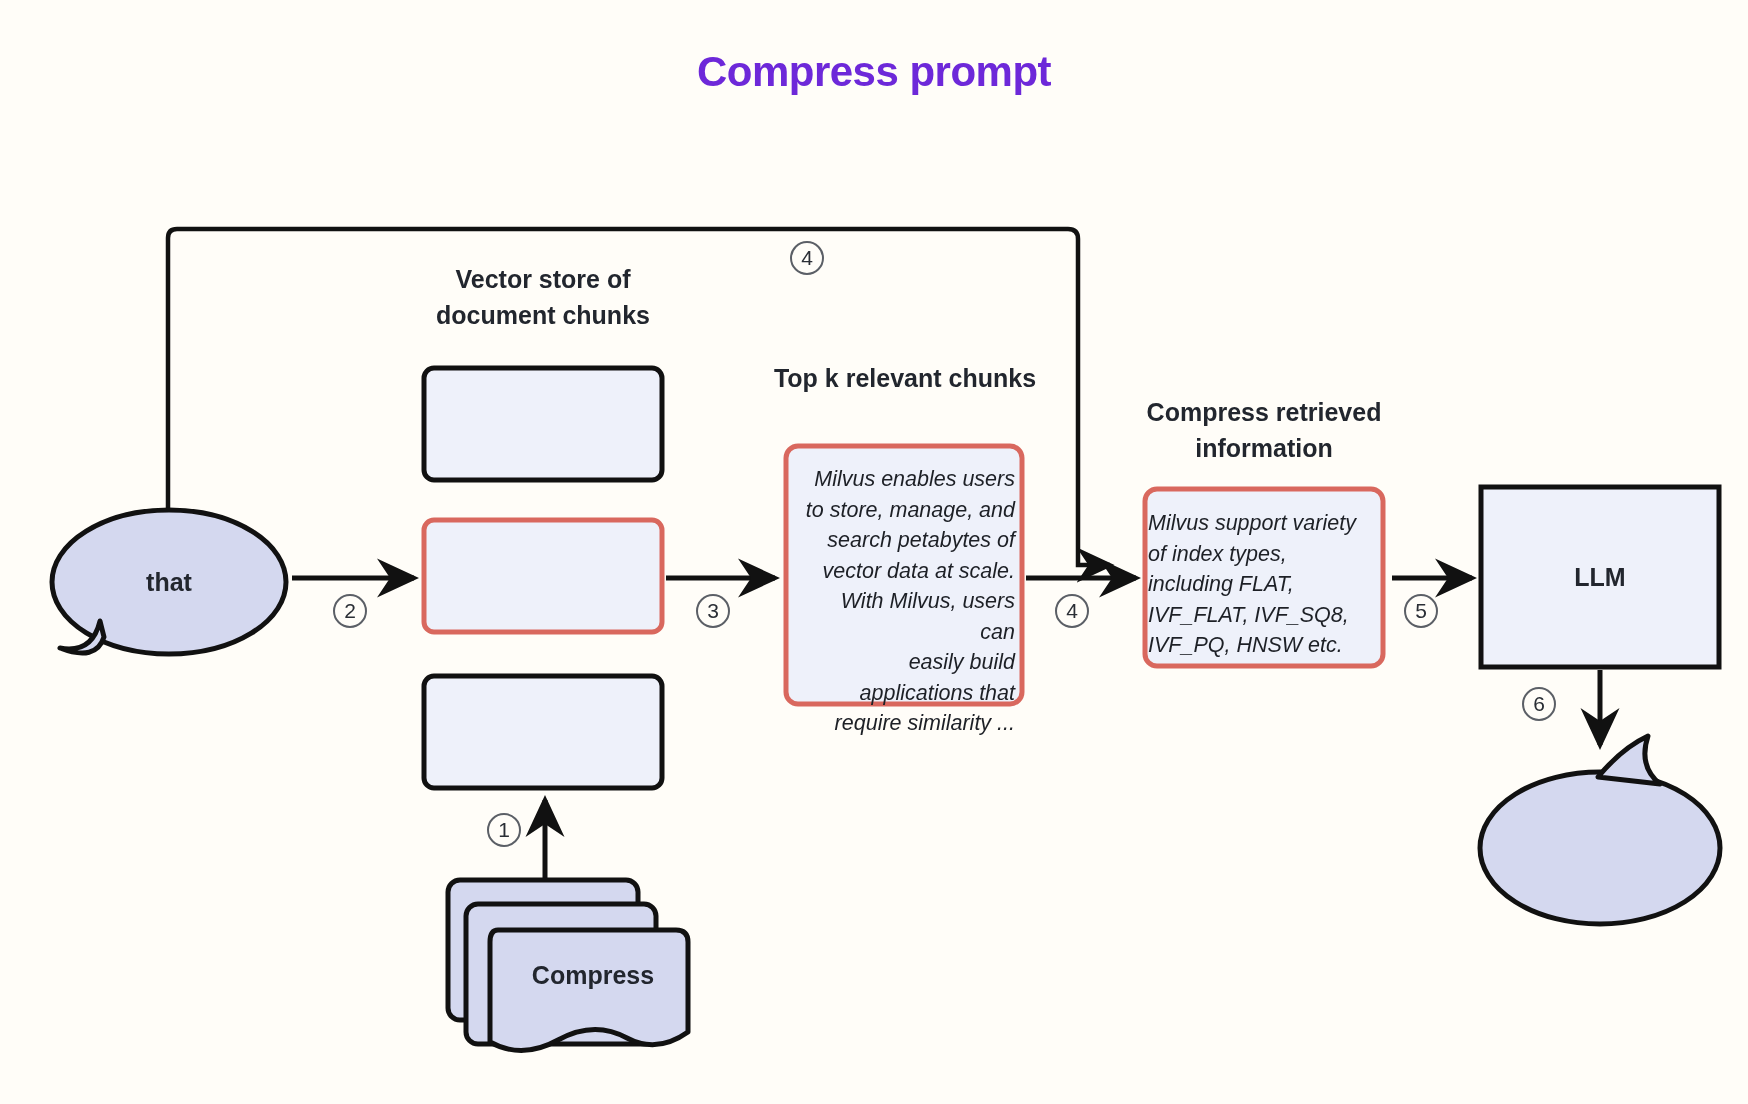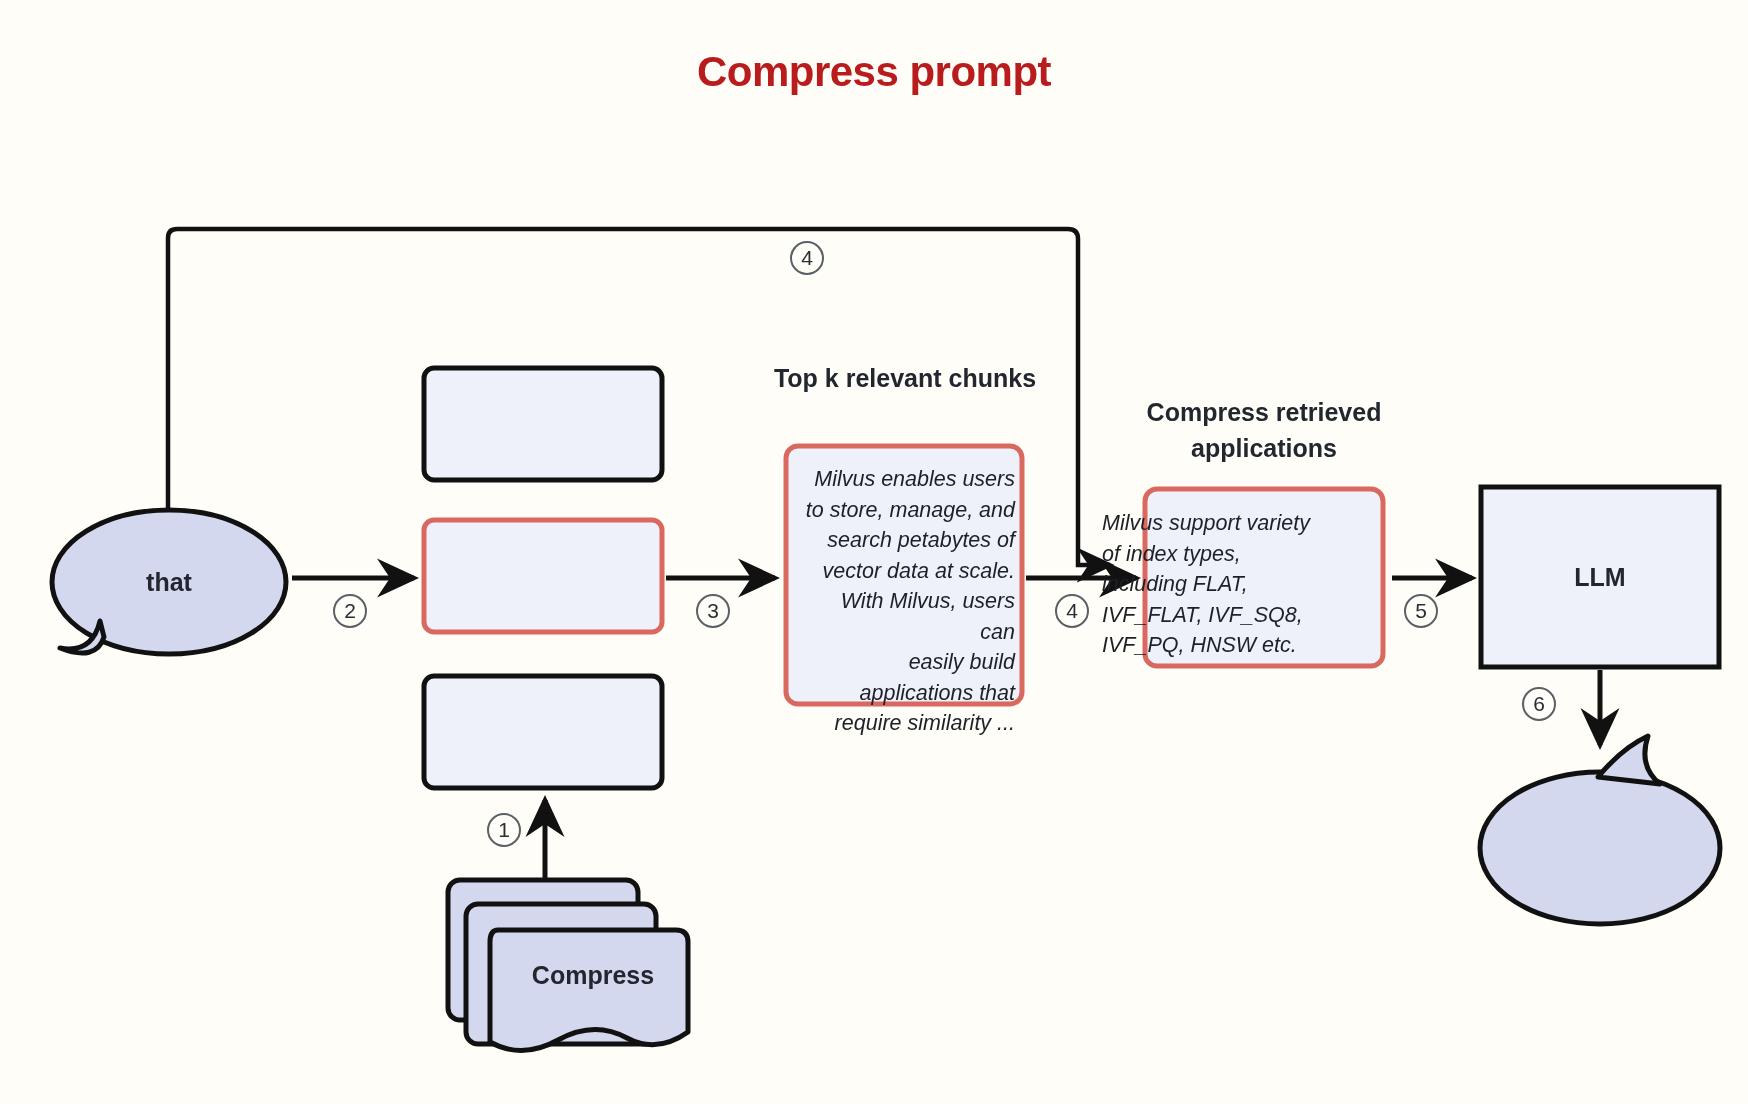--- a/index.html
+++ b/index.html
@@ -32,21 +32,21 @@
     pointer-events: none;
   }
   .title {
     position: absolute;
     left: 0;
     top: 48px;
     width: 1748px;
     text-align: center;
     font-size: 42px;
     font-weight: bold;
-    color: #b91c1c;
+    color: #6d28d9;
     letter-spacing: -0.5px;
   }
   .heading {
     position: absolute;
     text-align: center;
     font-size: 25px;
     font-weight: bold;
     line-height: 1.42;
     color: #22262e;
   }
@@ -128,43 +128,45 @@
     <path d="M 455 888 L 455 898 L 628 898 L 628 888 Q 628 881 621 881 L 462 881 Q 455 881 455 888 Z
              M 448 889 L 448 906 L 635 906 L 635 889" fill="none" stroke="none"></path>
 
     <rect x="448" y="880" width="190" height="140" rx="12" fill="#d4d8ef" stroke="#111111" stroke-width="5"></rect>
     <rect x="466" y="904" width="190" height="140" rx="12" fill="#d4d8ef" stroke="#111111" stroke-width="5"></rect>
     <path d="M 498 930 L 676 930 Q 688 930 688 942 L 688 1032
              Q 657 1054 627 1038 Q 594 1020 558 1040 Q 522 1060 490 1042
              L 490 942 Q 490 930 498 930 Z" fill="#d4d8ef" stroke="#111111" stroke-width="5" stroke-linejoin="round"></path>
   </svg>
 
+  <div class="heading" style="left:418px; top:262px; width:250px;">Vector store of
+document chunks</div>
 
   <div class="heading" style="left:690px; top:361px; width:430px;">Top k relevant chunks</div>
 
   <div class="heading" style="left:1080px; top:395px; width:368px;">Compress retrieved
-applications</div>
+information</div>
 
   <div class="node-text bubble-label" style="left:79px; top:560px; width:180px; height:44px;">that</div>
 
 
   <div class="node-text box-label" style="left:1481px; top:555px; width:238px; height:44px;">LLM</div>
 
   <div class="node-text box-label" style="left:498px; top:955px; width:190px; height:40px;">Compress</div>
 
   <div class="chunk-text" style="left:803px; top:464px; width:212px;text-align:right;">Milvus enables users
 to store, manage, and
 search petabytes of
 vector data at scale.
 With Milvus, users can
 easily build
 applications that
 require similarity ...</div>
 
-  <div class="chunk-text" style="left:1102px; top:508px; width:216px;">Milvus support variety
+  <div class="chunk-text" style="left:1148px; top:508px; width:216px;">Milvus support variety
 of index types,
 including FLAT,
 IVF_FLAT, IVF_SQ8,
 IVF_PQ, HNSW etc.</div>
 
   <div class="step-badge" style="left:790px; top:241px;">4</div>
 
   <div class="step-badge" style="left:333px; top:594px;">2</div>
 
   <div class="step-badge" style="left:696px; top:594px;">3</div>

